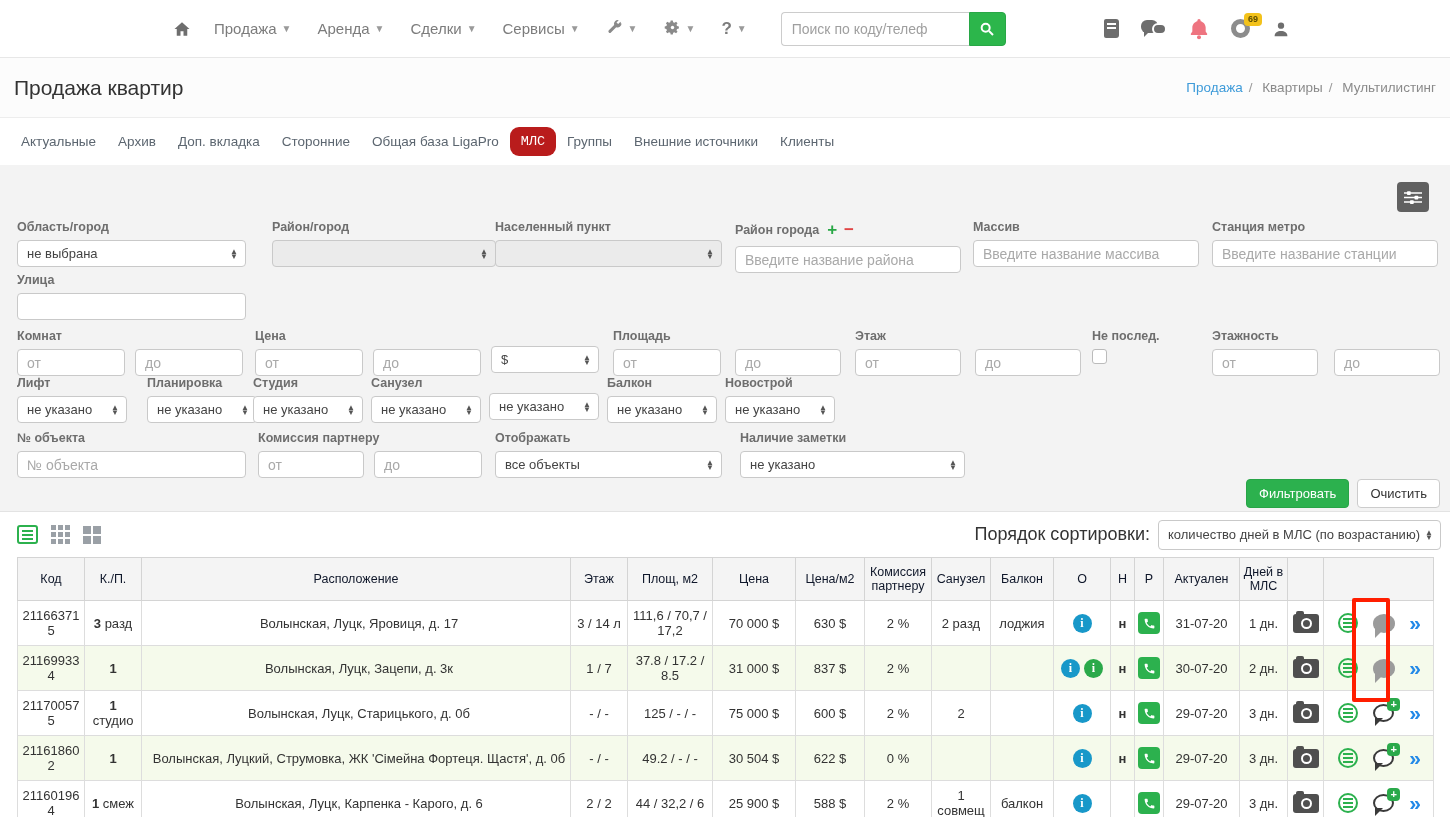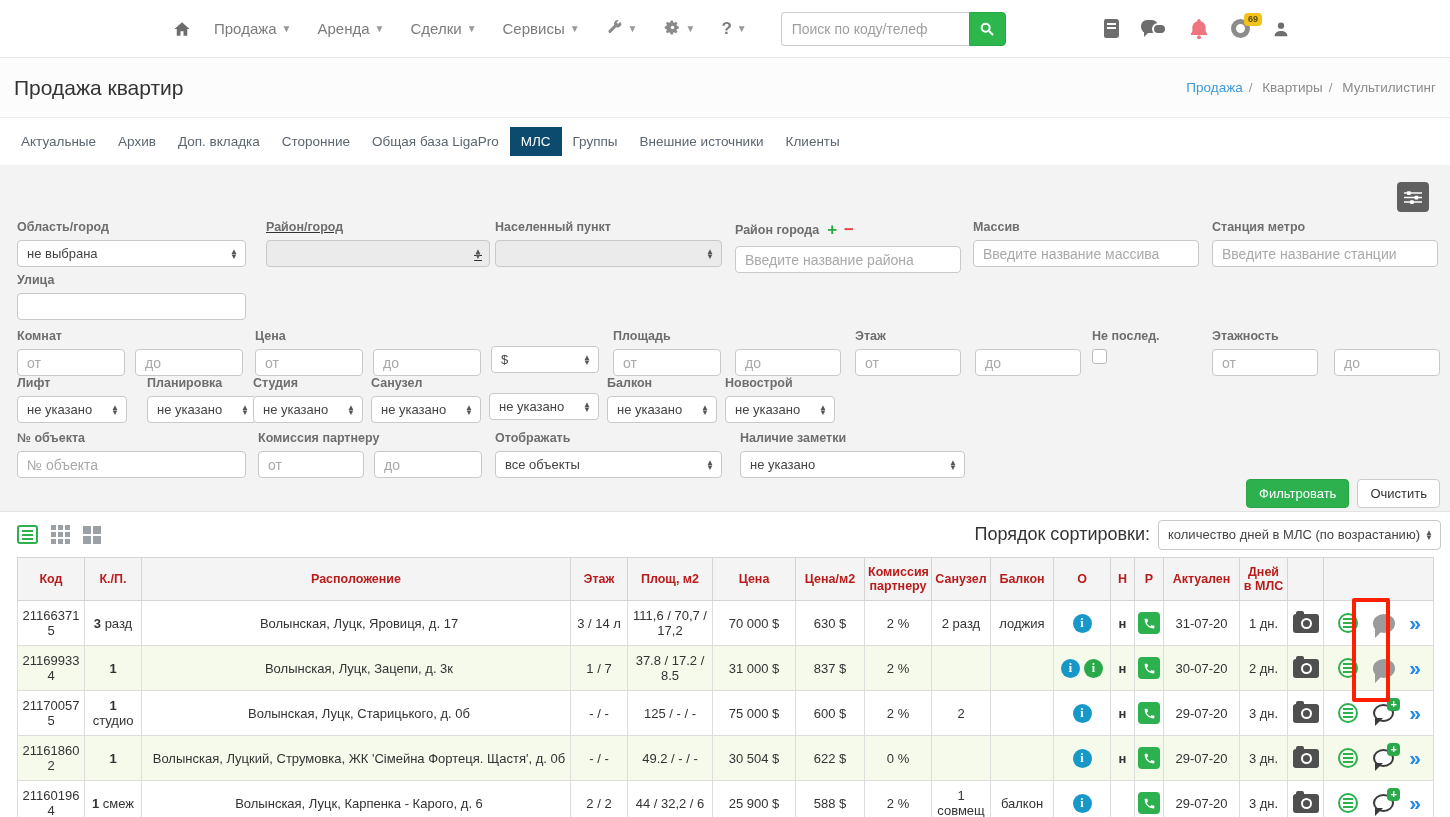--- a/index.html
+++ b/index.html
@@ -37,21 +37,21 @@
     display:flex; align-items:center; justify-content:space-between; padding:0 14px; }
   .titleband h1 { font-size:21px; font-weight:normal; color:#333; }
   .crumbs { font-size:13.5px; color:#8a8a8a; }
   .crumb { color:#8a8a8a; }
   .crumb.link { color:#3e9bd9; cursor:pointer; }
   .crumb + .crumb::before { content:"/ "; color:#9a9a9a; margin:0 6px 0 6px; }
 
   
   .tabsrow { height:47px; background:#fff; display:flex; align-items:center; padding:0 10px; }
   .tab { font-size:13.5px; color:#5c6670; padding:7px 11px; cursor:pointer; white-space:nowrap; }
-  .tab.active { background:#0c4a6e; color:#fff; border-radius:0; }
+  .tab.active { background:#b91c1c; color:#fff; border-radius:9px;font-family:Liberation Mono, monospace; }
 
   
   .fpanel { position:relative; height:347px; background:#f3f3f3; border-bottom:1px solid #e3e3e3; }
   .fg { position:absolute; }
   .flabel { font-weight:bold; font-size:12.5px; color:#6e6e6e; margin-bottom:6px; white-space:nowrap; }
   .sel { display:flex; align-items:center; justify-content:space-between; background:#fff;
     border:1px solid #c9c9c9; border-radius:4px; height:27px; padding:0 7px 0 9px;
     font-size:13px; color:#444; cursor:pointer; }
   .sel.dis { background:#ebebeb; }
   .ud { display:flex; flex-direction:column; align-items:center; }
@@ -78,22 +78,22 @@
   .g9 { display:grid; grid-template-columns:repeat(3,5px); gap:2px; cursor:pointer; }
   .g9 i { width:5px; height:5px; background:#9aa0a6; }
   .g4 { display:grid; grid-template-columns:repeat(2,8px); gap:2px; cursor:pointer; }
   .g4 i { width:8px; height:8px; background:#9aa0a6; }
   .sortwrap { display:flex; align-items:center; gap:8px; }
   .sortwrap .slabel { font-size:18px; color:#333; }
   .sortwrap .sel { width:283px; height:30px; }
 
   
   table { border-collapse:collapse; table-layout:fixed; margin-left:17px; width:1416px; }
-  th { border:1px solid #d4d4d4; background:#f4f4f4; font-size:12.5px; font-weight:bold;
-    padding:7px 3px; color:#b91c1c; }
+  th { border:1px solid #d4d4d4; background:#f4f4f4; font-size:12.5px; font-weight:normal;
+    padding:7px 3px; color:#0f172a; }
   td { border:1px solid #ddd; text-align:center; padding:7px 4px; font-size:13px;
     color:#333; background:#fff; word-wrap:break-word; }
   tr.alt td { background:#f5faeb; }
   td.loc { text-align:center; padding-left:10px; }
   td.ico { padding:4px 2px; }
   .info { display:inline-flex; width:19px; height:19px; border-radius:50%; color:#fff;
     align-items:center; justify-content:center; font-weight:bold; font-size:12px;
     font-family:"Liberation Serif",serif; cursor:pointer; vertical-align:middle; margin:0 2px; }
   .info.blue { background:#1898c9; }
   .info.green { background:#2aa94a; }
@@ -247,21 +247,21 @@
   <div class="fg" style="left:17px;top:55px;width:229px;">
     <div class="flabel">Область/город</div>
     <div class="sel">
         <span>не выбрана</span>
         <span class="ud">
           <i>▲</i>
           <i>▼</i>
         </span>
       </div>
   </div>
-  <div class="fg" style="left:266px;top:55px;width:224px;text-decoration:underline;">
+  <div class="fg" style="left:272px;top:55px;width:224px;">
     <div class="flabel">Район/город</div>
     <div class="sel dis">
         <span></span>
         <span class="ud">
           <i>▲</i>
           <i>▼</i>
         </span>
       </div>
   </div>
   <div class="fg" style="left:495px;top:55px;width:227px;">

